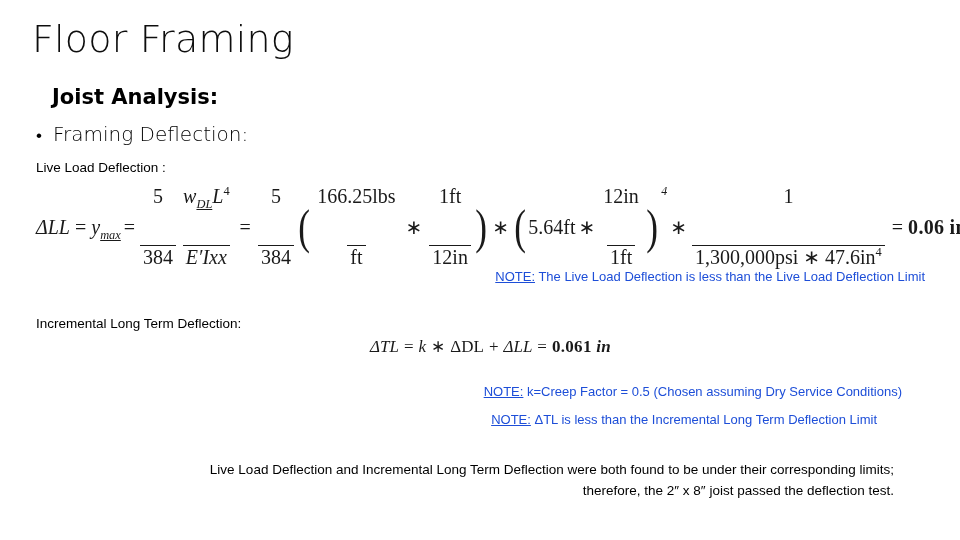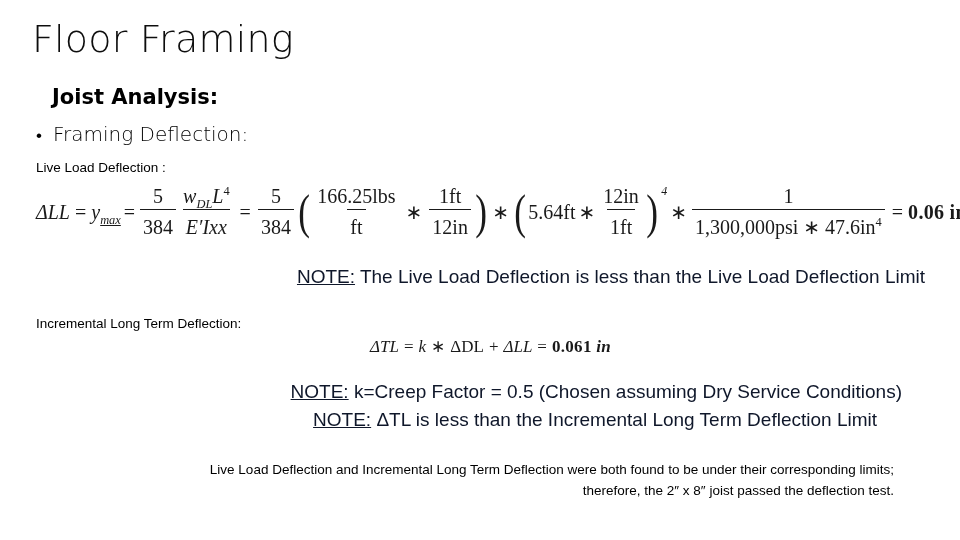--- a/index.html
+++ b/index.html
@@ -110,21 +110,21 @@
 
   .frac {
     display: inline-flex;
     flex-direction: column;
     align-items: center;
     vertical-align: middle;
     margin: 0 2px;
     line-height: 1.08;
   }
   .frac > .num { padding: 0 3px 1px; }
-  .frac > .den { padding: 7px 3px 0; border-top: 1.4px solid #1a1a1a; }
+  .frac > .den { padding: 1px 3px 0; border-top: 1.4px solid #1a1a1a; margin-top: 36px; }
 
   .sup {
     font-size: 0.62em;
     vertical-align: super;
     line-height: 0;
     font-style: normal;
   }
   .sub {
     font-size: 0.62em;
     vertical-align: sub;
@@ -156,23 +156,23 @@
     font-weight: bold;
     font-style: normal;
     letter-spacing: 0.3px;
   }
   .result-bold .unit-it { font-style: italic; }
 
   
   .note-line {
     position: absolute;
     font-family: "Liberation Sans", sans-serif;
-    font-size: 19px;
+    font-size: 13px;
     line-height: 19px;
-    color: #0f172a;
+    color: #1d4ed8;
     white-space: nowrap;
     text-align: right;
   }
   .note-tag { text-decoration: underline; }
   #note-1 { right: 35px; top: 267px; }
   #note-2 { right: 58px; top: 382px; }
   #note-3 { right: 83px; top: 410px; }
 
   
   #conclusion {

